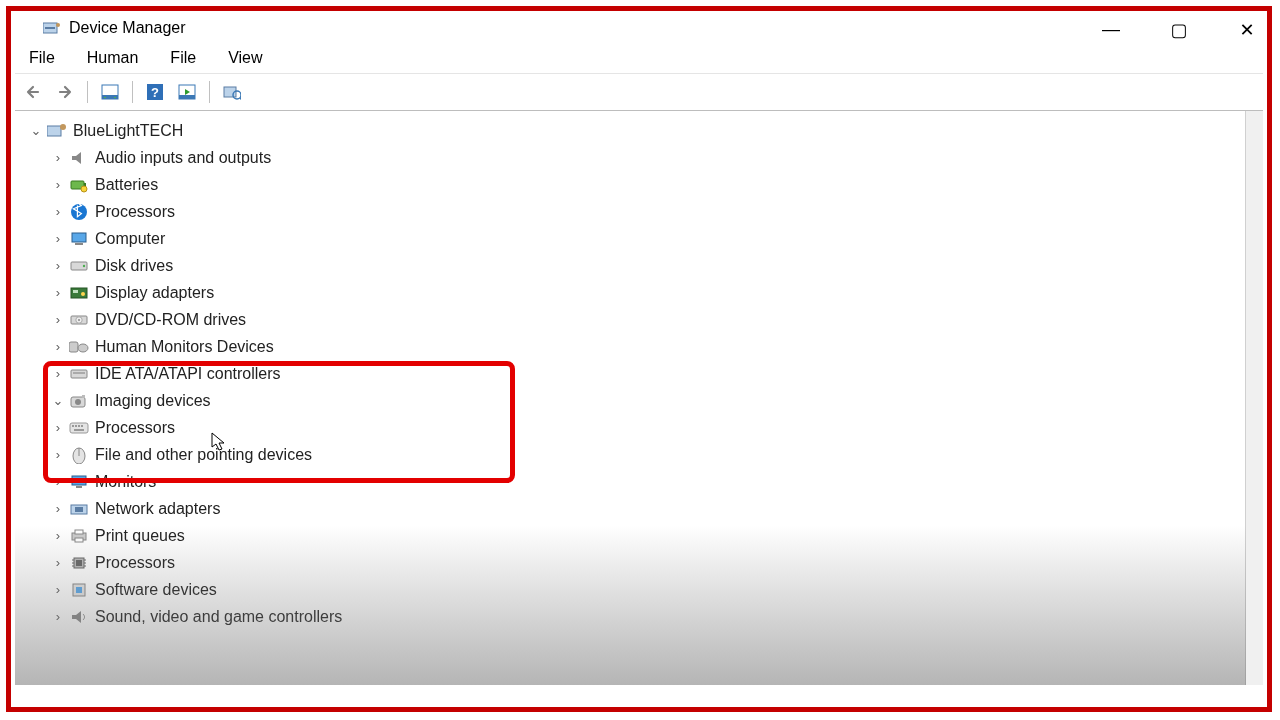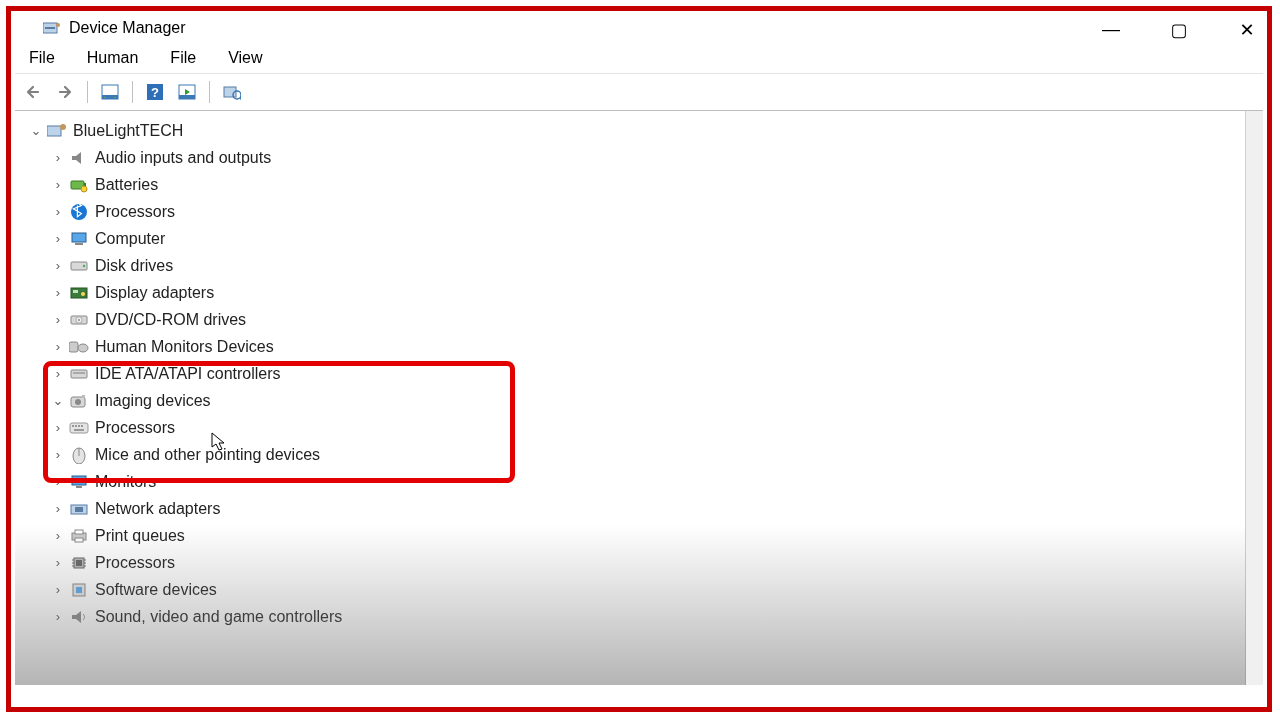--- a/index.html
+++ b/index.html
@@ -246,21 +246,21 @@
             <span class="lbl">Processors</span>
           </div>
           <div class="row indent-1">
             <span class="twisty">›</span>
             <span class="ico">
               <svg width="14" height="18">
                 <ellipse cx="7" cy="10" rx="6" ry="8" fill="#e4e4e4" stroke="#888"></ellipse>
                 <line x1="7" y1="2" x2="7" y2="10" stroke="#888"></line>
               </svg>
             </span>
-            <span class="lbl">Mice and other pointing devices</span>
+            <span class="lbl">File and other pointing devices</span>
           </div>
           <div class="row indent-1">
             <span class="twisty">›</span>
             <span class="ico">
               <svg width="18" height="16">
                 <rect x="2" y="2" width="14" height="9" fill="#59a7e8" stroke="#2b5e8e"></rect>
                 <rect x="6" y="12" width="6" height="2" fill="#888"></rect>
               </svg>
             </span>
             <span class="lbl">Monitors</span>

